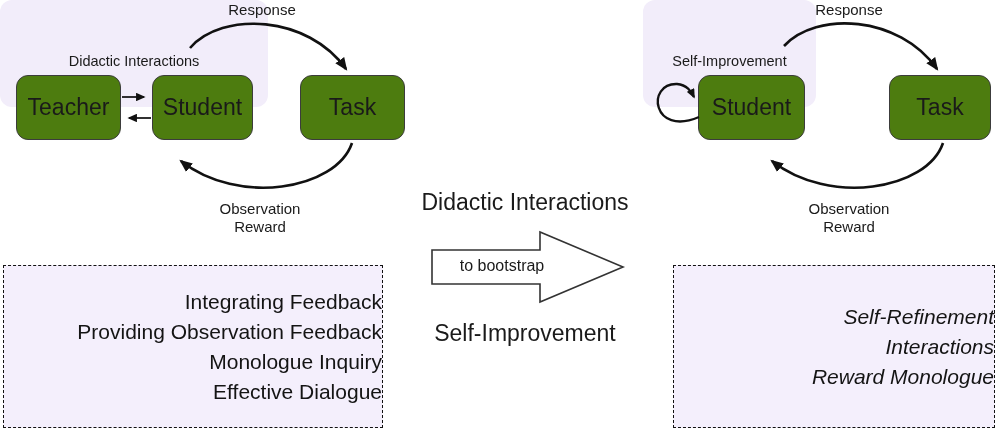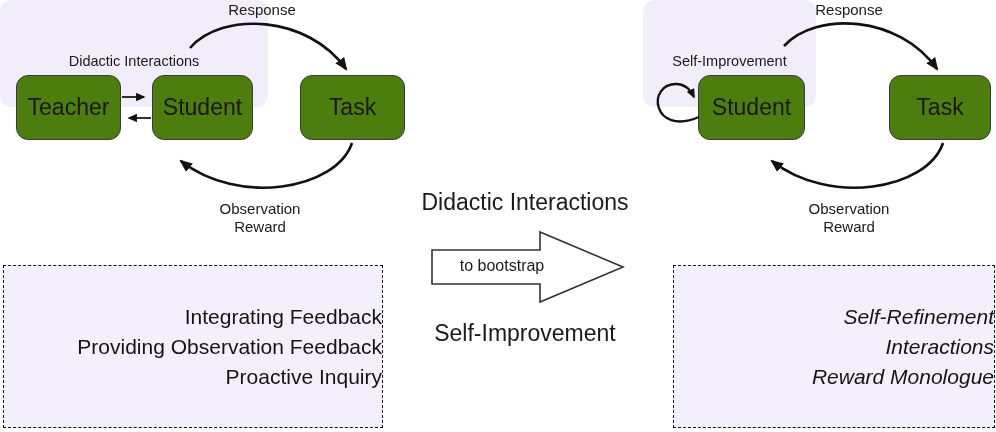--- a/index.html
+++ b/index.html
@@ -82,21 +82,22 @@
   <div class="arrow-label lbl-obs-r">Observation</div>
   <div class="arrow-label lbl-reward-r">Reward</div>
 
   <div class="center-heading center-top">Didactic Interactions</div>
   <div class="bootstrap-label">to bootstrap</div>
   <div class="center-heading center-bottom">Self-Improvement</div>
 
   <div class="dashed-box dash-left">
     <div>Integrating Feedback</div>
     <div>Providing Observation Feedback</div>
-    <div>Proactive Inquiry</div>
+    <div>Monologue Inquiry</div>
+    <div>Effective Dialogue</div>
   </div>
   <div class="dashed-box dash-right">
     <div>Self-Refinement</div>
     <div>Interactions</div>
     <div>Reward Monologue</div>
   </div>
 
   <svg class="arrows-svg" width="996" height="432" viewBox="0 0 996 432">
     <defs>
       <marker id="ah-big" viewBox="0 0 12 10" refX="10" refY="5" markerWidth="13" markerHeight="11" markerUnits="userSpaceOnUse" orient="auto">

